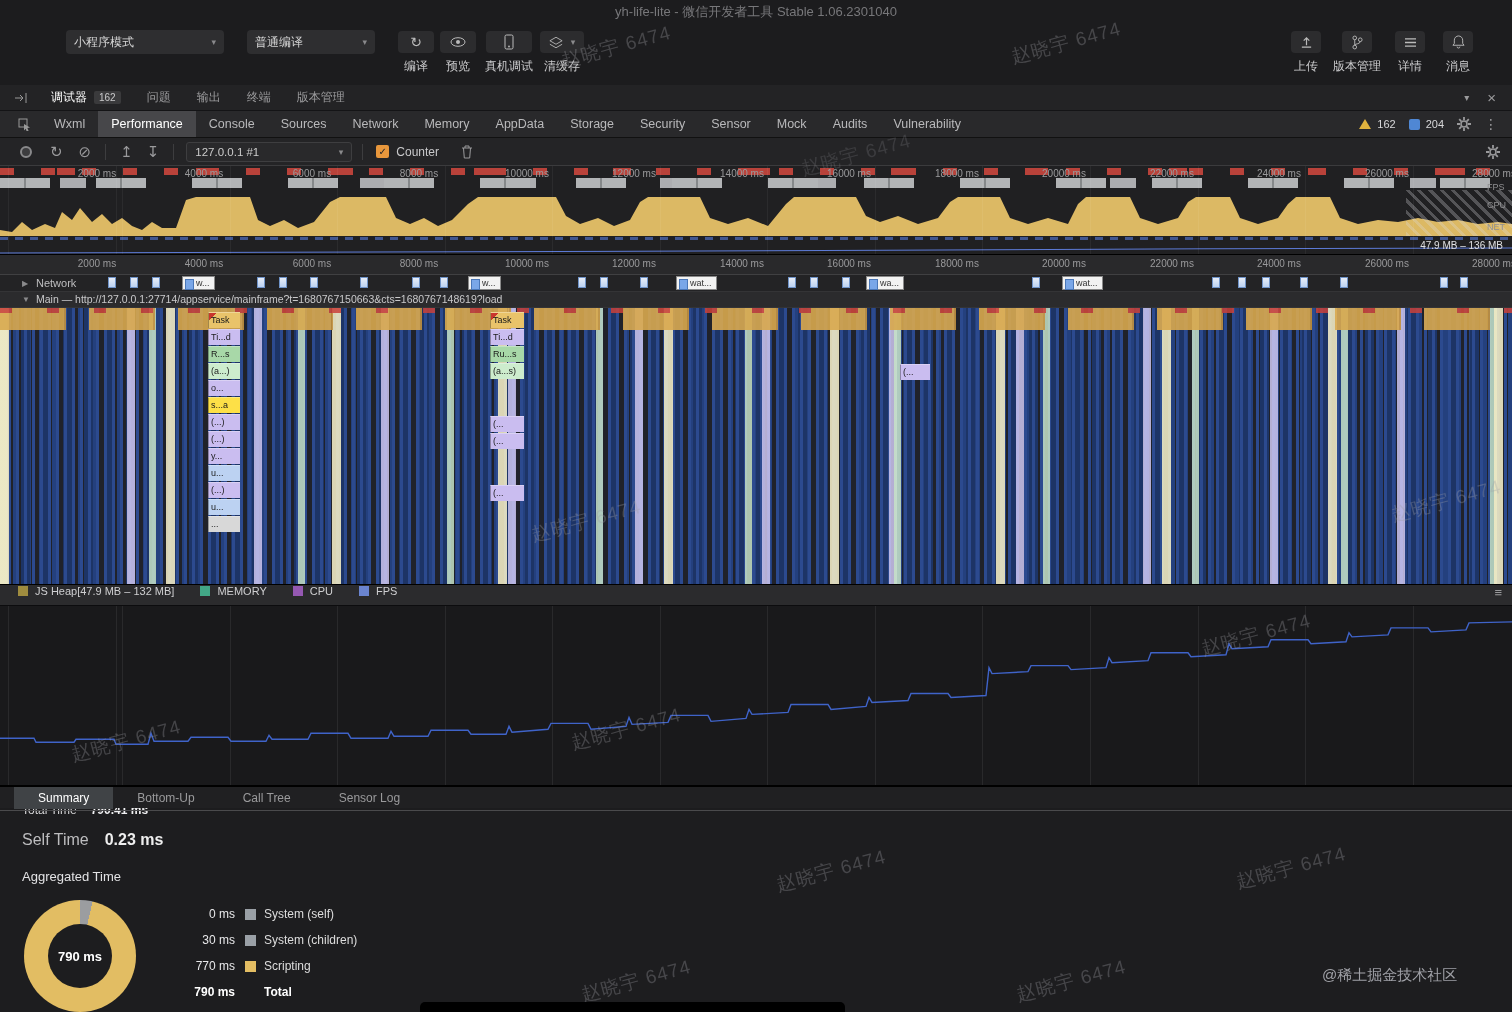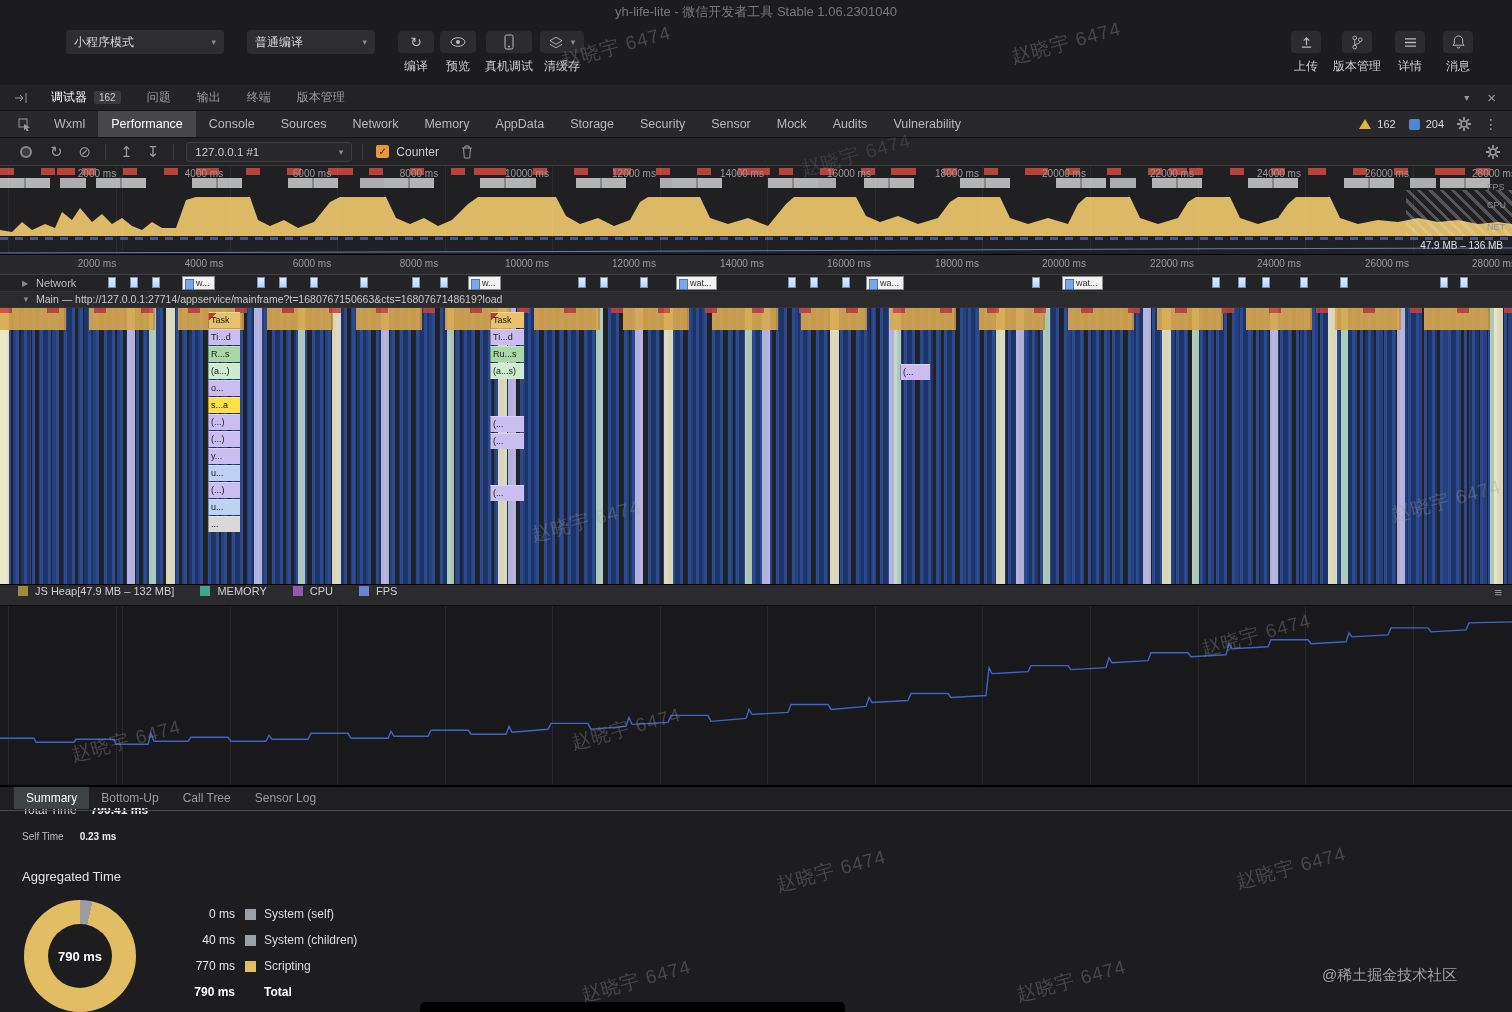--- a/index.html
+++ b/index.html
@@ -98,26 +98,26 @@
   .lg-item{display:flex;align-items:center;gap:7px;font-size:11px;color:#cfcfd1}
   .swatch{width:10px;height:10px}
   .lg-burger{margin-left:auto;margin-right:10px;color:#9a9a9c;font-size:13px}
   .memchart{position:absolute;left:0;top:606px;width:1512px;height:180px;background:#19191b;border-bottom:1px solid #000;
     background-image:repeating-linear-gradient(90deg,rgba(255,255,255,.07) 0 1px,transparent 1px 107.55px);background-position:122px 0}
   .memsvg{position:absolute;inset:0;width:100%;height:100%}
 
   
   .summary-bg{position:absolute;left:0;top:811px;width:1512px;height:201px;background:#1d1d1f;z-index:1}
   .bottombar{position:absolute;left:0;top:786px;width:1512px;height:22px;background:#202022;border-top:1px solid #000;display:flex;align-items:center;padding-left:14px;z-index:5}
-  .btab{padding:0 12px;line-height:22px;font-size:12px;color:#9a9a9c}
+  .btab{padding:0 24px;line-height:22px;font-size:12px;color:#9a9a9c}
   .btab.active{background:#404346;color:#fff}
   .sum-divider{position:absolute;left:0;top:810px;width:1512px;height:1px;background:#4a4a4c;z-index:6}
   .total-row{position:absolute;left:22px;top:803px;font-size:12px;color:#d5d5d7;z-index:3;white-space:nowrap}
   .total-row b{color:#f0f0f2;margin-left:14px}
-  .self-row{position:absolute;left:22px;top:831px;font-size:10px;color:#bdbdbf;z-index:2}
+  .self-row{position:absolute;left:22px;top:831px;font-size:16px;color:#bdbdbf;z-index:2}
   .self-row b{color:#eee;margin-left:16px}
   .agg-title{position:absolute;left:22px;top:869px;font-size:13px;color:#e2e2e4;z-index:2}
   .donut{position:absolute;left:24px;top:900px;width:112px;height:112px;border-radius:50%;
     background:conic-gradient(#9b9da0 0deg 13deg,#e2bd63 13deg 360deg);z-index:2}
   .donut::after{content:"";position:absolute;inset:24px;border-radius:50%;background:#1d1d1f}
   .donut-label{position:absolute;left:24px;top:900px;width:112px;height:112px;display:flex;align-items:center;justify-content:center;font-size:13px;font-weight:bold;color:#fff;z-index:3}
   .sum-rows{position:absolute;left:150px;top:905px;z-index:2}
   .srow{display:flex;align-items:center;height:18px;margin-bottom:8px;font-size:12px}
   .sval{width:85px;text-align:right;color:#e8e8ea}
   .sswatch{width:11px;height:11px;margin:0 8px 0 10px}
@@ -450,21 +450,21 @@
 <div class="donut"></div>
 <div class="donut-label">790 ms</div>
 
 <div class="sum-rows">
   <div class="srow">
     <span class="sval">0 ms</span>
     <span class="sswatch" style="background-color: rgb(154, 160, 166);"></span>
     <span class="slabel">System (self)</span>
   </div>
   <div class="srow">
-    <span class="sval">40 ms</span>
+    <span class="sval">30 ms</span>
     <span class="sswatch" style="background-color: rgb(154, 160, 166);"></span>
     <span class="slabel">System (children)</span>
   </div>
   <div class="srow">
     <span class="sval">770 ms</span>
     <span class="sswatch" style="background-color: rgb(227, 189, 99);"></span>
     <span class="slabel">Scripting</span>
   </div>
   <div class="srow total">
     <span class="sval">790 ms</span>

